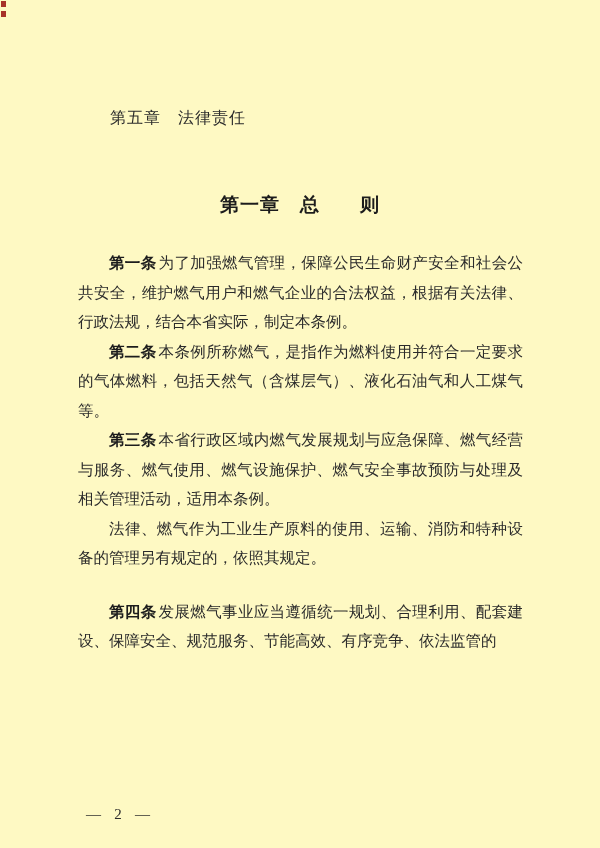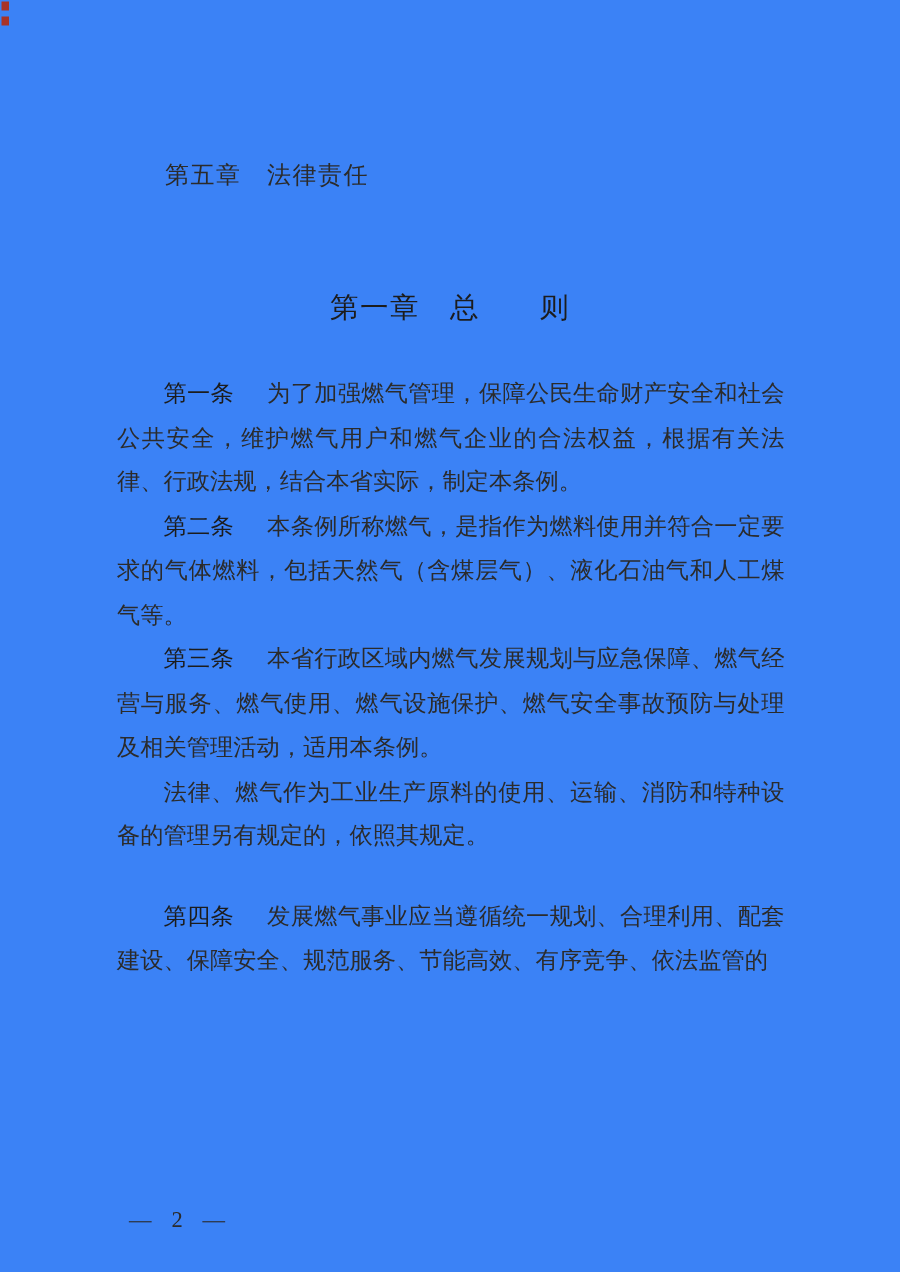--- a/index.html
+++ b/index.html
@@ -5,21 +5,21 @@
 <style>
   html, body {
     margin: 0;
     padding: 0;
     background: #e8e8e8;
   }
   .page {
     position: relative;
     width: 600px;
     height: 848px;
-    background: #3b82f6;
+    background: #fef9c3;
     overflow: hidden;
     font-family: "Liberation Serif", "DejaVu Serif", serif;
     color: #2b2b2b;
   }
   
   .red-mark {
     position: absolute;
     left: 1px;
     width: 5px;
     height: 6px;
@@ -45,21 +45,21 @@
 
   
   .chapter-heading {
     position: absolute;
     left: 0;
     top: 192px;
     width: 100%;
     margin: 0;
     text-align: center;
     font-size: 19px;
-    font-weight: normal;
+    font-weight: bold;
     letter-spacing: 1px;
     color: #1c1c1c;
   }
 
   
   .body-text {
     position: absolute;
     left: 78px;
     top: 248px;
     width: 445px;
@@ -68,23 +68,23 @@
     text-align: justify;
   }
   .body-text p {
     margin: 0;
     text-indent: 2em;
   }
   .body-text p.gap-before {
     margin-top: 24px;
   }
   .article-lead {
-    font-weight: normal;
+    font-weight: bold;
     color: #1c1c1c;
-    margin-right: 22px;
+    margin-right: 2px;
   }
   .article-lead:empty { margin-right: 0; }
 
   
   .footer {
     position: absolute;
     left: 86px;
     top: 806px;
     width: 64px;
     display: flex;

